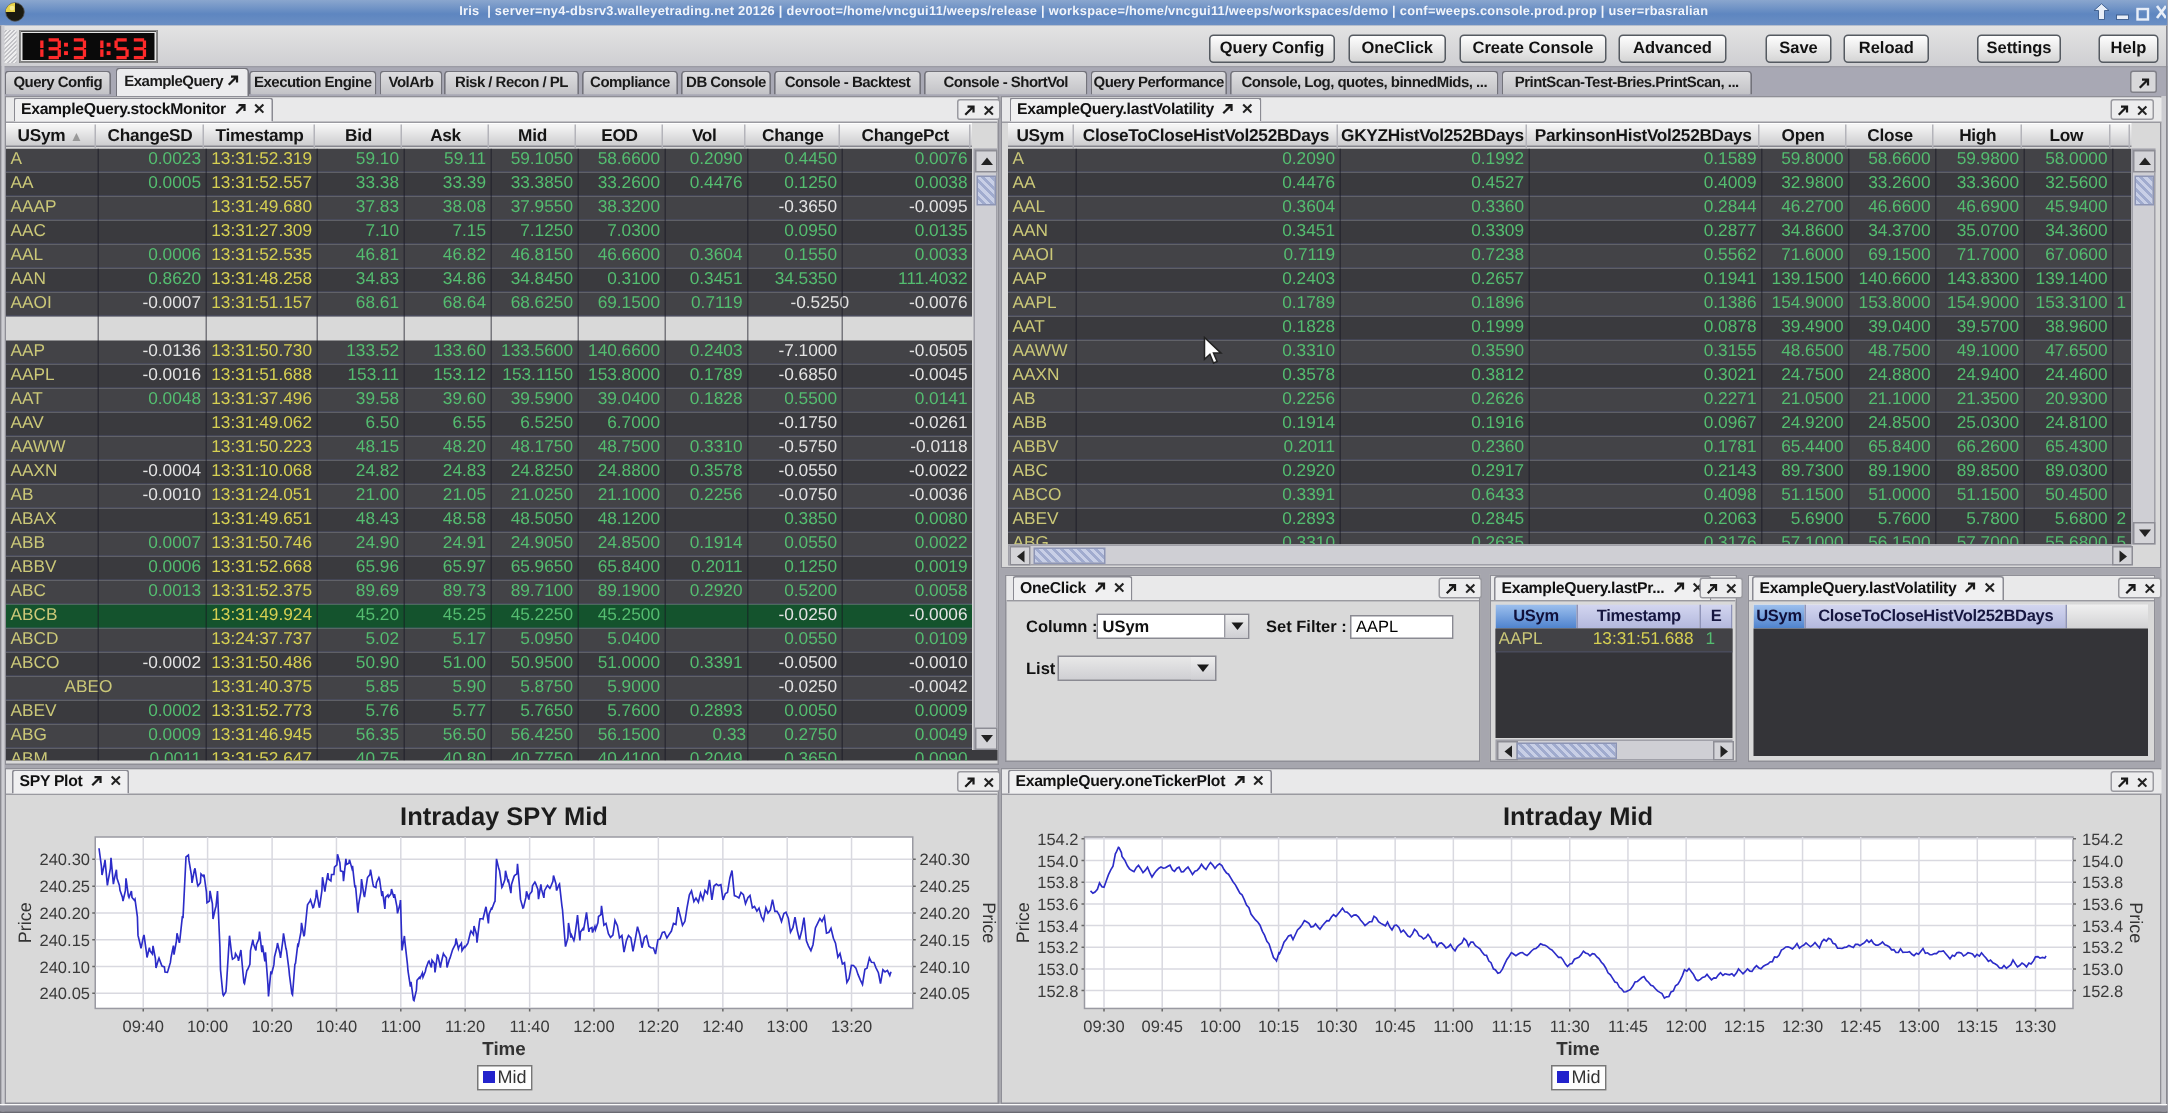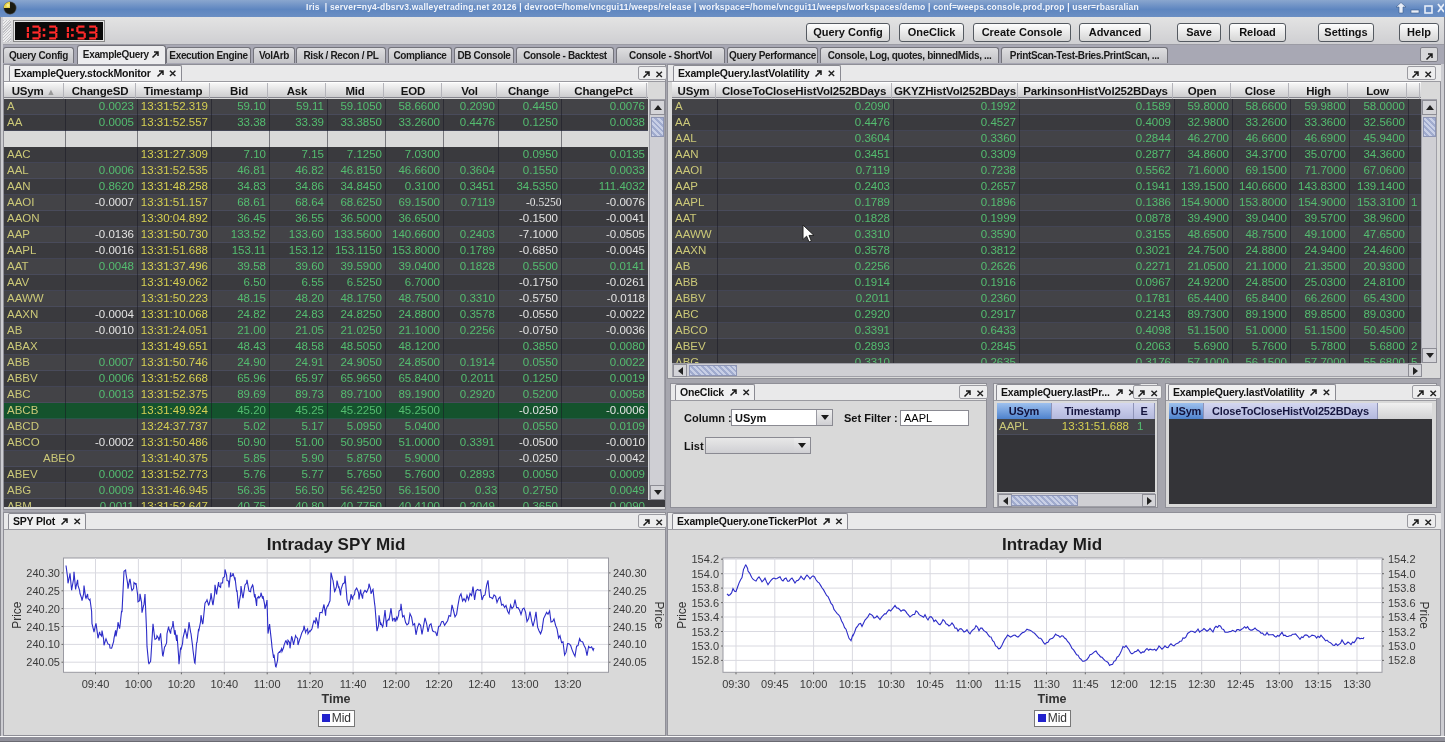--- a/index.html
+++ b/index.html
@@ -151,20 +151,30 @@
       <div class="dc cg" style="left:61px;width:72px;text-align:right;padding-right:3px;">0.0005</div>
       <div class="dc ct" style="left:133px;width:74px;text-align:right;padding-right:3px;">13:31:52.557</div>
       <div class="dc cg" style="left:207px;width:58px;text-align:right;padding-right:3px;">33.38</div>
       <div class="dc cg" style="left:265px;width:58px;text-align:right;padding-right:3px;">33.39</div>
       <div class="dc cg" style="left:323px;width:58px;text-align:right;padding-right:3px;">33.3850</div>
       <div class="dc cg" style="left:381px;width:58px;text-align:right;padding-right:3px;">33.2600</div>
       <div class="dc cg" style="left:439px;width:55px;text-align:right;padding-right:3px;">0.4476</div>
       <div class="dc cg" style="left:494px;width:63px;text-align:right;padding-right:3px;">0.1250</div>
       <div class="dc cg" style="left:557px;width:87px;text-align:right;padding-right:3px;">0.0038</div>
     </div>
+    <div class="drow" style="left:0px;top:32px;width:644px;height:16px;background:#434347;">
+      <div class="dc cu" style="left:0px;width:61px;text-align:left;padding-left:3px;">AAAP</div>
+      <div class="dc ct" style="left:133px;width:74px;text-align:right;padding-right:3px;">13:31:49.680</div>
+      <div class="dc cg" style="left:207px;width:58px;text-align:right;padding-right:3px;">37.83</div>
+      <div class="dc cg" style="left:265px;width:58px;text-align:right;padding-right:3px;">38.08</div>
+      <div class="dc cg" style="left:323px;width:58px;text-align:right;padding-right:3px;">37.9550</div>
+      <div class="dc cg" style="left:381px;width:58px;text-align:right;padding-right:3px;">38.3200</div>
+      <div class="dc cw" style="left:494px;width:63px;text-align:right;padding-right:3px;">-0.3650</div>
+      <div class="dc cw" style="left:557px;width:87px;text-align:right;padding-right:3px;">-0.0095</div>
+    </div>
     <div class="drow" style="left:0px;top:48px;width:644px;height:16px;background:#3a3a3e;">
       <div class="dc cu" style="left:0px;width:61px;text-align:left;padding-left:3px;">AAC</div>
       <div class="dc ct" style="left:133px;width:74px;text-align:right;padding-right:3px;">13:31:27.309</div>
       <div class="dc cg" style="left:207px;width:58px;text-align:right;padding-right:3px;">7.10</div>
       <div class="dc cg" style="left:265px;width:58px;text-align:right;padding-right:3px;">7.15</div>
       <div class="dc cg" style="left:323px;width:58px;text-align:right;padding-right:3px;">7.1250</div>
       <div class="dc cg" style="left:381px;width:58px;text-align:right;padding-right:3px;">7.0300</div>
       <div class="dc cg" style="left:494px;width:63px;text-align:right;padding-right:3px;">0.0950</div>
       <div class="dc cg" style="left:557px;width:87px;text-align:right;padding-right:3px;">0.0135</div>
     </div>
@@ -194,32 +204,22 @@
     </div>
     <div class="drow" style="left:0px;top:96px;width:644px;height:16px;background:#434347;">
       <div class="dc cu" style="left:0px;width:61px;text-align:left;padding-left:3px;">AAOI</div>
       <div class="dc cw" style="left:61px;width:72px;text-align:right;padding-right:3px;">-0.0007</div>
       <div class="dc ct" style="left:133px;width:74px;text-align:right;padding-right:3px;">13:31:51.157</div>
       <div class="dc cg" style="left:207px;width:58px;text-align:right;padding-right:3px;">68.61</div>
       <div class="dc cg" style="left:265px;width:58px;text-align:right;padding-right:3px;">68.64</div>
       <div class="dc cg" style="left:323px;width:58px;text-align:right;padding-right:3px;">68.6250</div>
       <div class="dc cg" style="left:381px;width:58px;text-align:right;padding-right:3px;">69.1500</div>
       <div class="dc cg" style="left:439px;width:55px;text-align:right;padding-right:3px;">0.7119</div>
-      <div class="dc cw" style="left:522px;width:63px;text-align:left;padding-right:3px;font-family:Liberation Serif, serif;">-0.5250</div>
+      <div class="dc cw" style="left:502px;width:63px;text-align:right;padding-right:3px;">-0.5250</div>
       <div class="dc cw" style="left:557px;width:87px;text-align:right;padding-right:3px;">-0.0076</div>
-    </div>
-    <div class="drow" style="left:0px;top:112px;width:644px;height:16px;background:#3a3a3e;">
-      <div class="dc cu" style="left:0px;width:61px;text-align:left;padding-left:3px;">AAON</div>
-      <div class="dc ct" style="left:133px;width:74px;text-align:right;padding-right:3px;">13:30:04.892</div>
-      <div class="dc cg" style="left:207px;width:58px;text-align:right;padding-right:3px;">36.45</div>
-      <div class="dc cg" style="left:265px;width:58px;text-align:right;padding-right:3px;">36.55</div>
-      <div class="dc cg" style="left:323px;width:58px;text-align:right;padding-right:3px;">36.5000</div>
-      <div class="dc cg" style="left:381px;width:58px;text-align:right;padding-right:3px;">36.6500</div>
-      <div class="dc cw" style="left:494px;width:63px;text-align:right;padding-right:3px;">-0.1500</div>
-      <div class="dc cw" style="left:557px;width:87px;text-align:right;padding-right:3px;">-0.0041</div>
     </div>
     <div class="drow" style="left:0px;top:128px;width:644px;height:16px;background:#434347;">
       <div class="dc cu" style="left:0px;width:61px;text-align:left;padding-left:3px;">AAP</div>
       <div class="dc cw" style="left:61px;width:72px;text-align:right;padding-right:3px;">-0.0136</div>
       <div class="dc ct" style="left:133px;width:74px;text-align:right;padding-right:3px;">13:31:50.730</div>
       <div class="dc cg" style="left:207px;width:58px;text-align:right;padding-right:3px;">133.52</div>
       <div class="dc cg" style="left:265px;width:58px;text-align:right;padding-right:3px;">133.60</div>
       <div class="dc cg" style="left:323px;width:58px;text-align:right;padding-right:3px;">133.5600</div>
       <div class="dc cg" style="left:381px;width:58px;text-align:right;padding-right:3px;">140.6600</div>
       <div class="dc cg" style="left:439px;width:55px;text-align:right;padding-right:3px;">0.2403</div>

